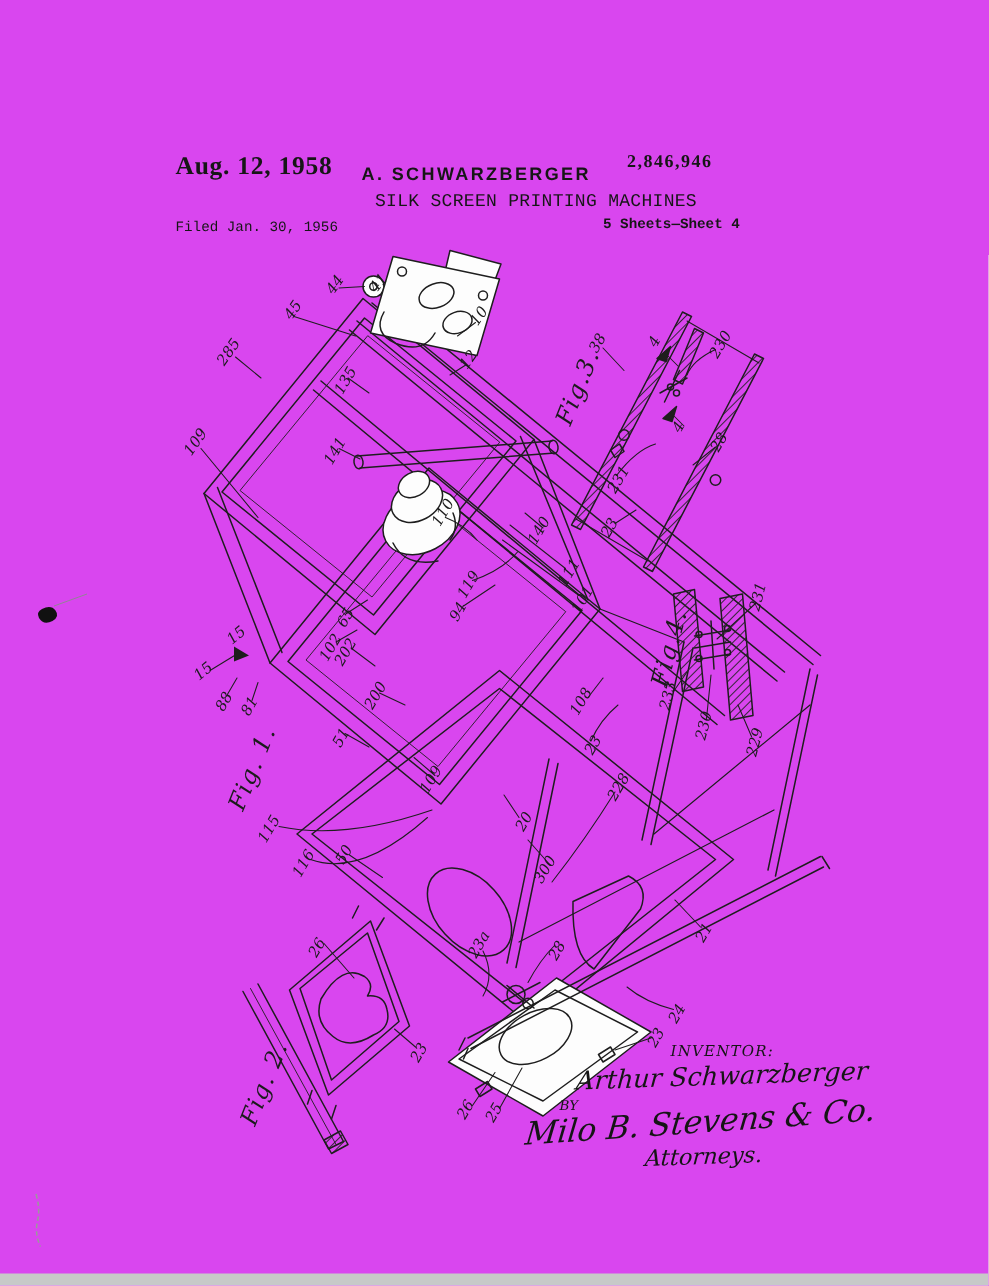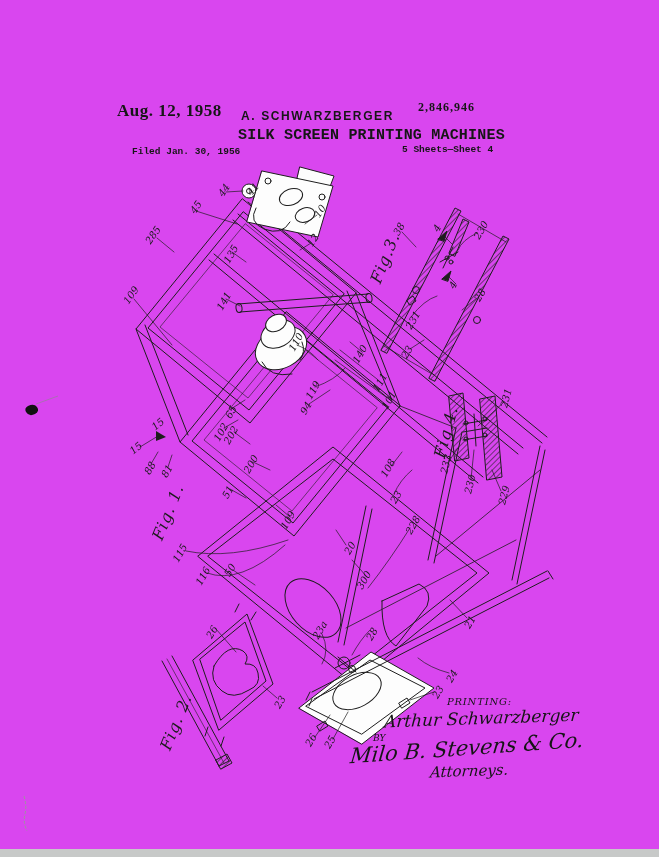--- a/index.html
+++ b/index.html
@@ -5,22 +5,22 @@
   html,body{margin:0;padding:0;background:#e8e8e8;}
   .page{
     position:relative;width:659px;height:857px;background:#d946ef;
     overflow:hidden;font-family:"Liberation Serif",serif;color:#161616;
   }
   .abs{position:absolute;white-space:nowrap;}
   
   .h-date{left:117px;top:101px;font-size:17px;font-weight:bold;letter-spacing:.5px;}
   .h-applicant{left:241px;top:109px;font-family:"Liberation Sans",sans-serif;font-size:12px;font-weight:bold;letter-spacing:1.6px;}
   .h-number{left:418px;top:100px;font-size:12px;font-weight:bold;letter-spacing:1px;}
-  .h-title{left:238px;top:127px;font-family:"Liberation Mono",monospace;font-size:15px;font-weight:bold;letter-spacing:.2px;}
-  .h-filed{left:132px;top:146px;font-family:"Liberation Mono",monospace;font-size:9.5px;font-weight:bold;}
+  .h-title{left:250px;top:127px;font-family:"Liberation Mono",monospace;font-size:12px;font-weight:normal;letter-spacing:.2px;}
+  .h-filed{left:117px;top:146px;font-family:"Liberation Mono",monospace;font-size:9.5px;font-weight:normal;}
   .h-sheet{left:402px;top:144px;font-family:"Liberation Mono",monospace;font-size:9.5px;font-weight:bold;}
   
   #annotations span{
     position:absolute;font-family:"DejaVu Serif",serif;font-style:italic;
     color:#1b1b1b;transform-origin:center center;pointer-events:none;
   }
   #annotations .numeral{font-size:10px;}
   #annotations .fig-label{font-size:16px;letter-spacing:1px;}
   
   .sig{font-family:"DejaVu Serif",serif;font-style:italic;color:#151515;}
@@ -242,20 +242,20 @@
       <span class="numeral" style="left: 407px; top: 352px; transform: translate(-50%, -50%) rotate(-60deg);">23</span>
       <span class="numeral" style="left: 480px; top: 295px; transform: translate(-50%, -50%) rotate(-60deg);">28</span>
       <span class="numeral" style="left: 437px; top: 228px; transform: translate(-50%, -50%) rotate(-60deg);">4</span>
       <span class="numeral" style="left: 453px; top: 285px; transform: translate(-50%, -50%) rotate(-60deg);">4</span>
       <span class="numeral" style="left: 506px; top: 398px; transform: translate(-50%, -50%) rotate(-75deg);">231</span>
       <span class="numeral" style="left: 446px; top: 464px; transform: translate(-50%, -50%) rotate(-75deg);">233</span>
       <span class="numeral" style="left: 470px; top: 484px; transform: translate(-50%, -50%) rotate(-75deg);">230</span>
       <span class="numeral" style="left: 504px; top: 495px; transform: translate(-50%, -50%) rotate(-75deg);">229</span>
     </div>
 
-  <span class="abs sig s-caption">PRINTING:</span>
+  <span class="abs sig s-caption">INVENTOR:</span>
   <span class="abs sig s-inventor">Arthur Schwarzberger</span>
   <span class="abs sig s-by">BY</span>
   <span class="abs sig s-firm">Milo B. Stevens &amp; Co.</span>
   <span class="abs sig s-attys">Attorneys.</span>
 
   <div class="bottom-bar"></div>
 </div>
 
 </body></html>

